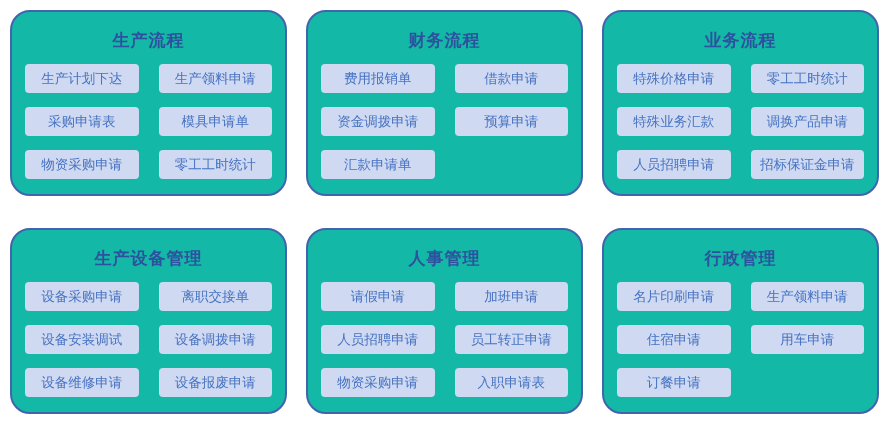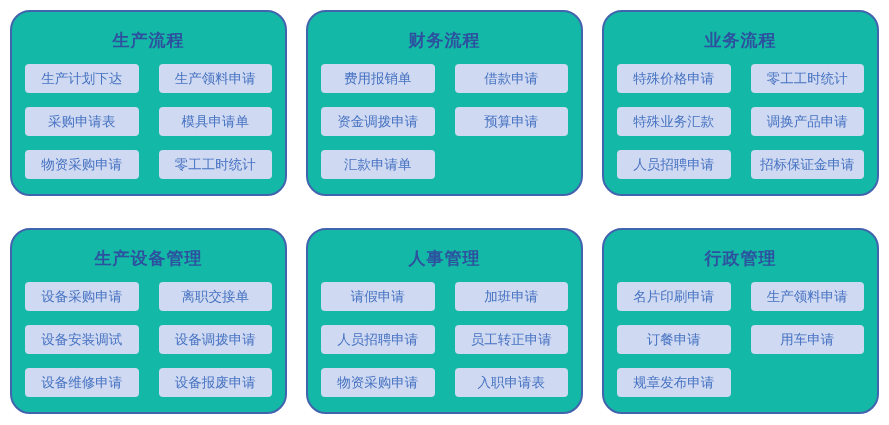--- a/index.html
+++ b/index.html
@@ -115,19 +115,19 @@
       <div class="chip">物资采购申请</div>
       <div class="chip">入职申请表</div>
     </div>
   </section>
 
   <section class="panel">
     <h2 class="panel-title">行政管理</h2>
     <div class="chip-grid">
       <div class="chip">名片印刷申请</div>
       <div class="chip">生产领料申请</div>
+      <div class="chip">住宿申请</div>
+      <div class="chip">用车申请</div>
       <div class="chip">订餐申请</div>
-      <div class="chip">用车申请</div>
-      <div class="chip">规章发布申请</div>
     </div>
   </section>
 
 </main>
 
 </body></html>

